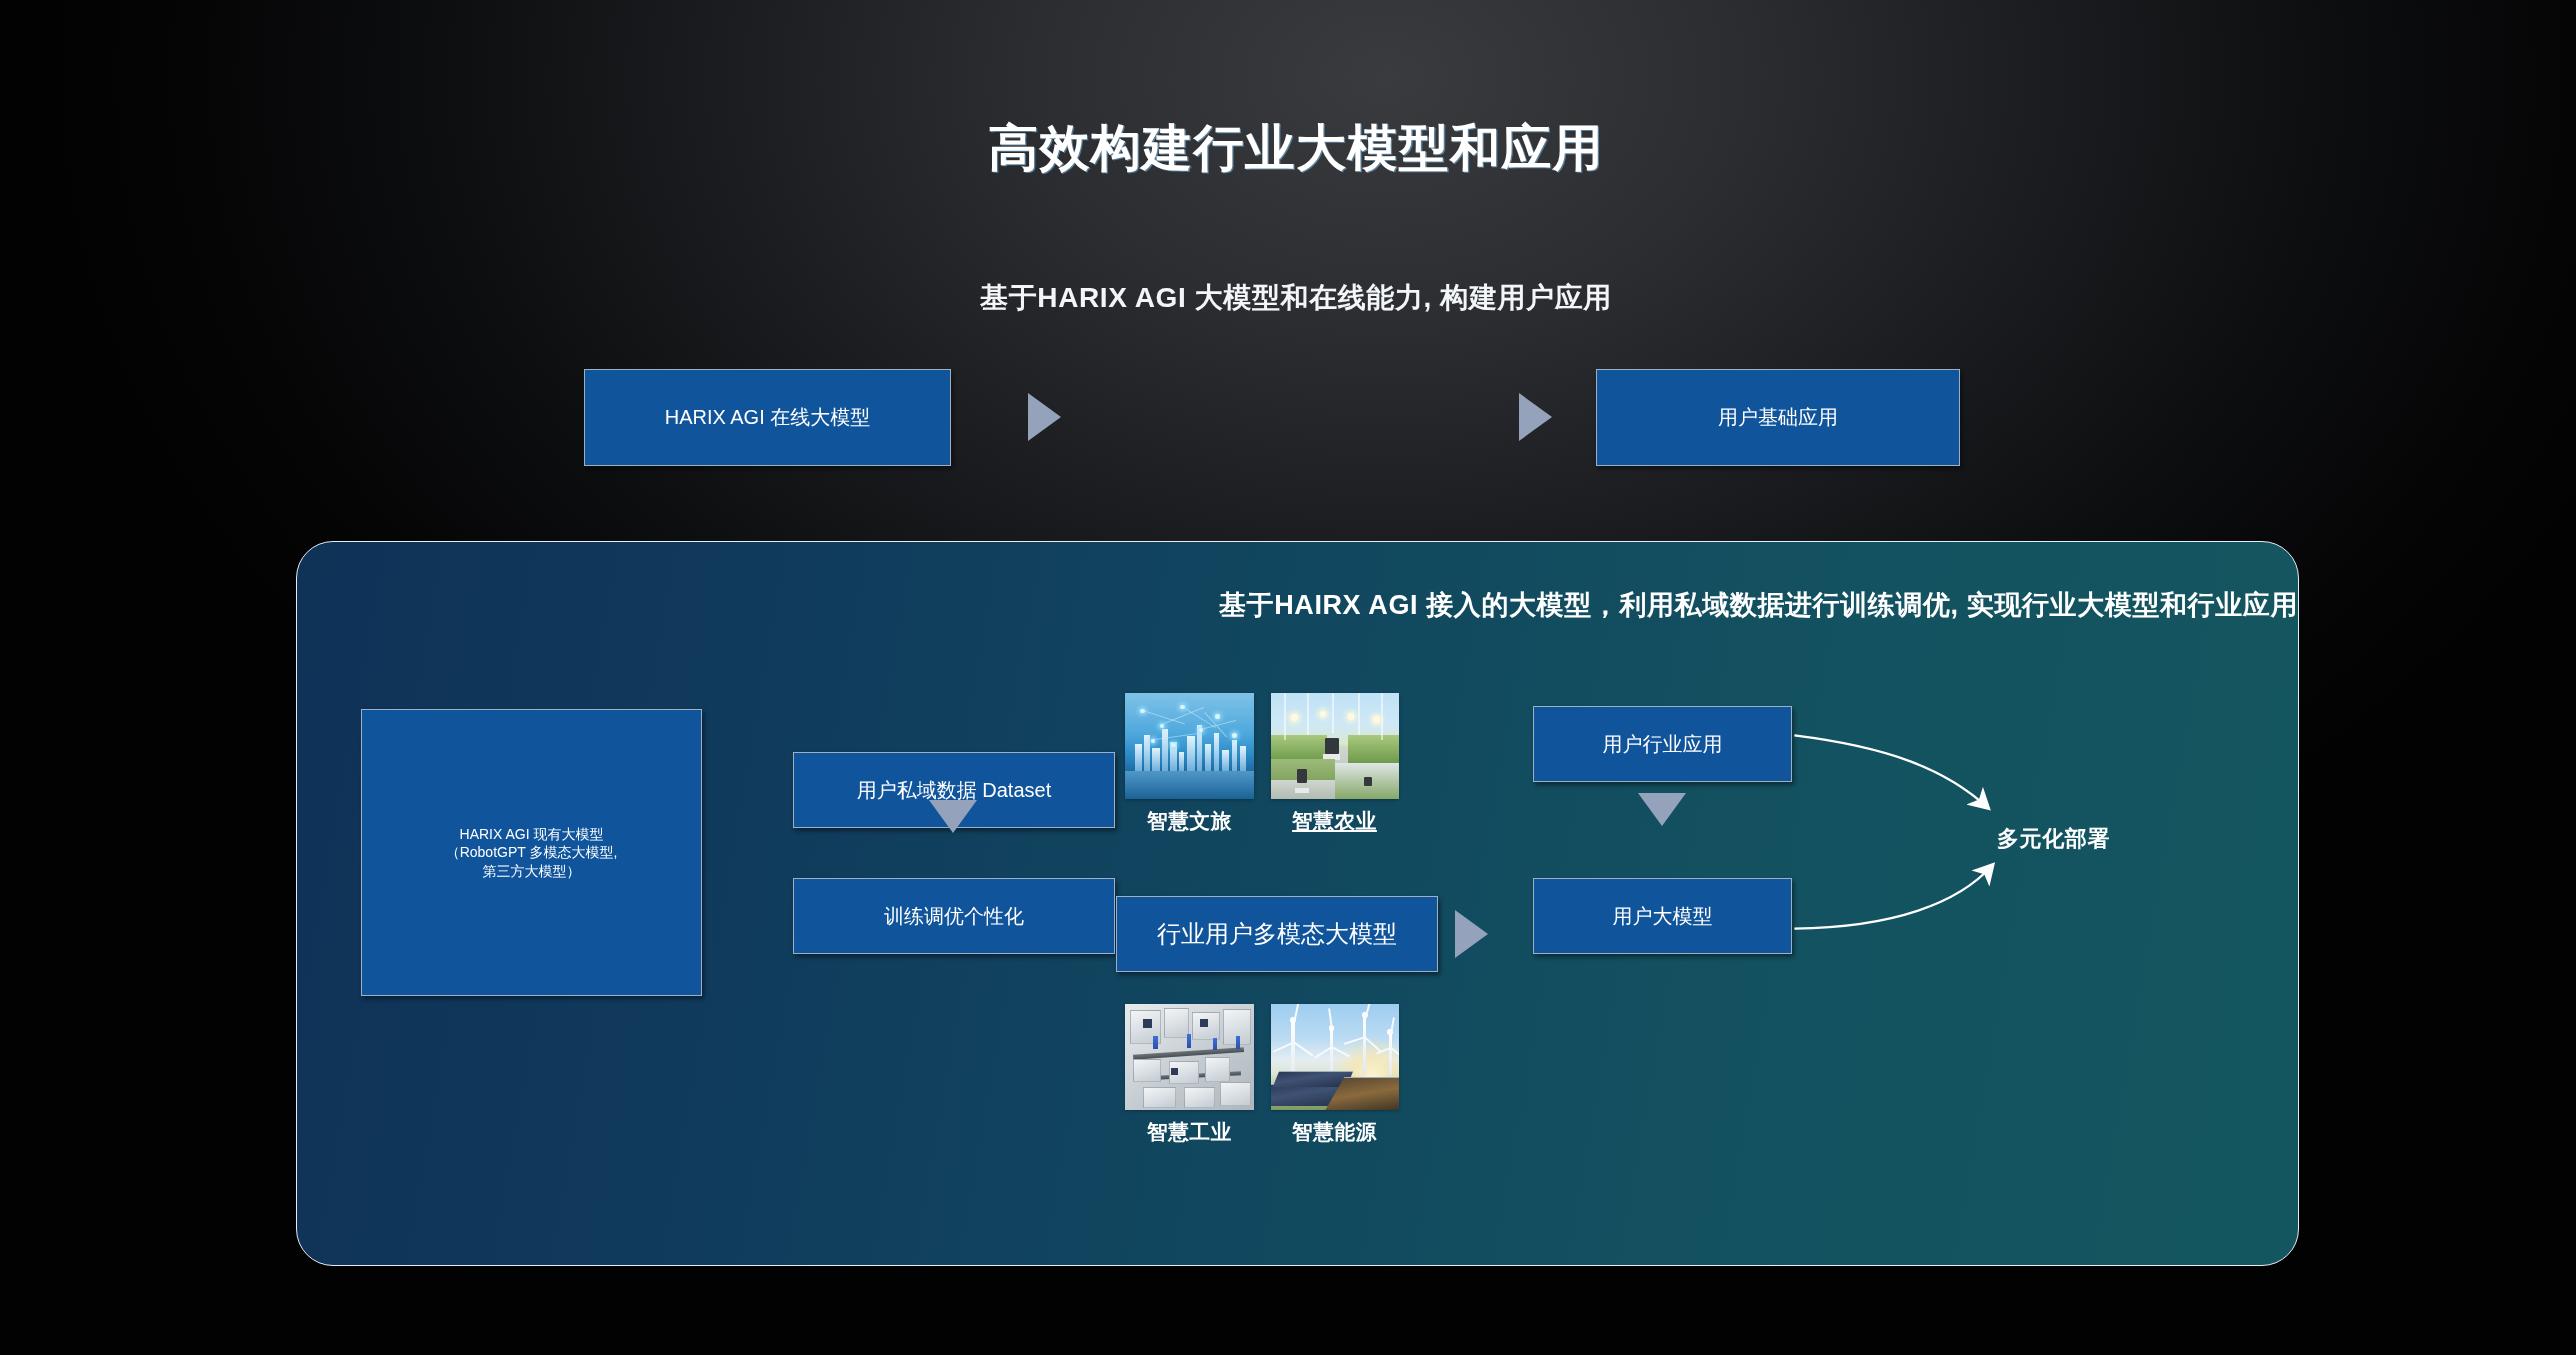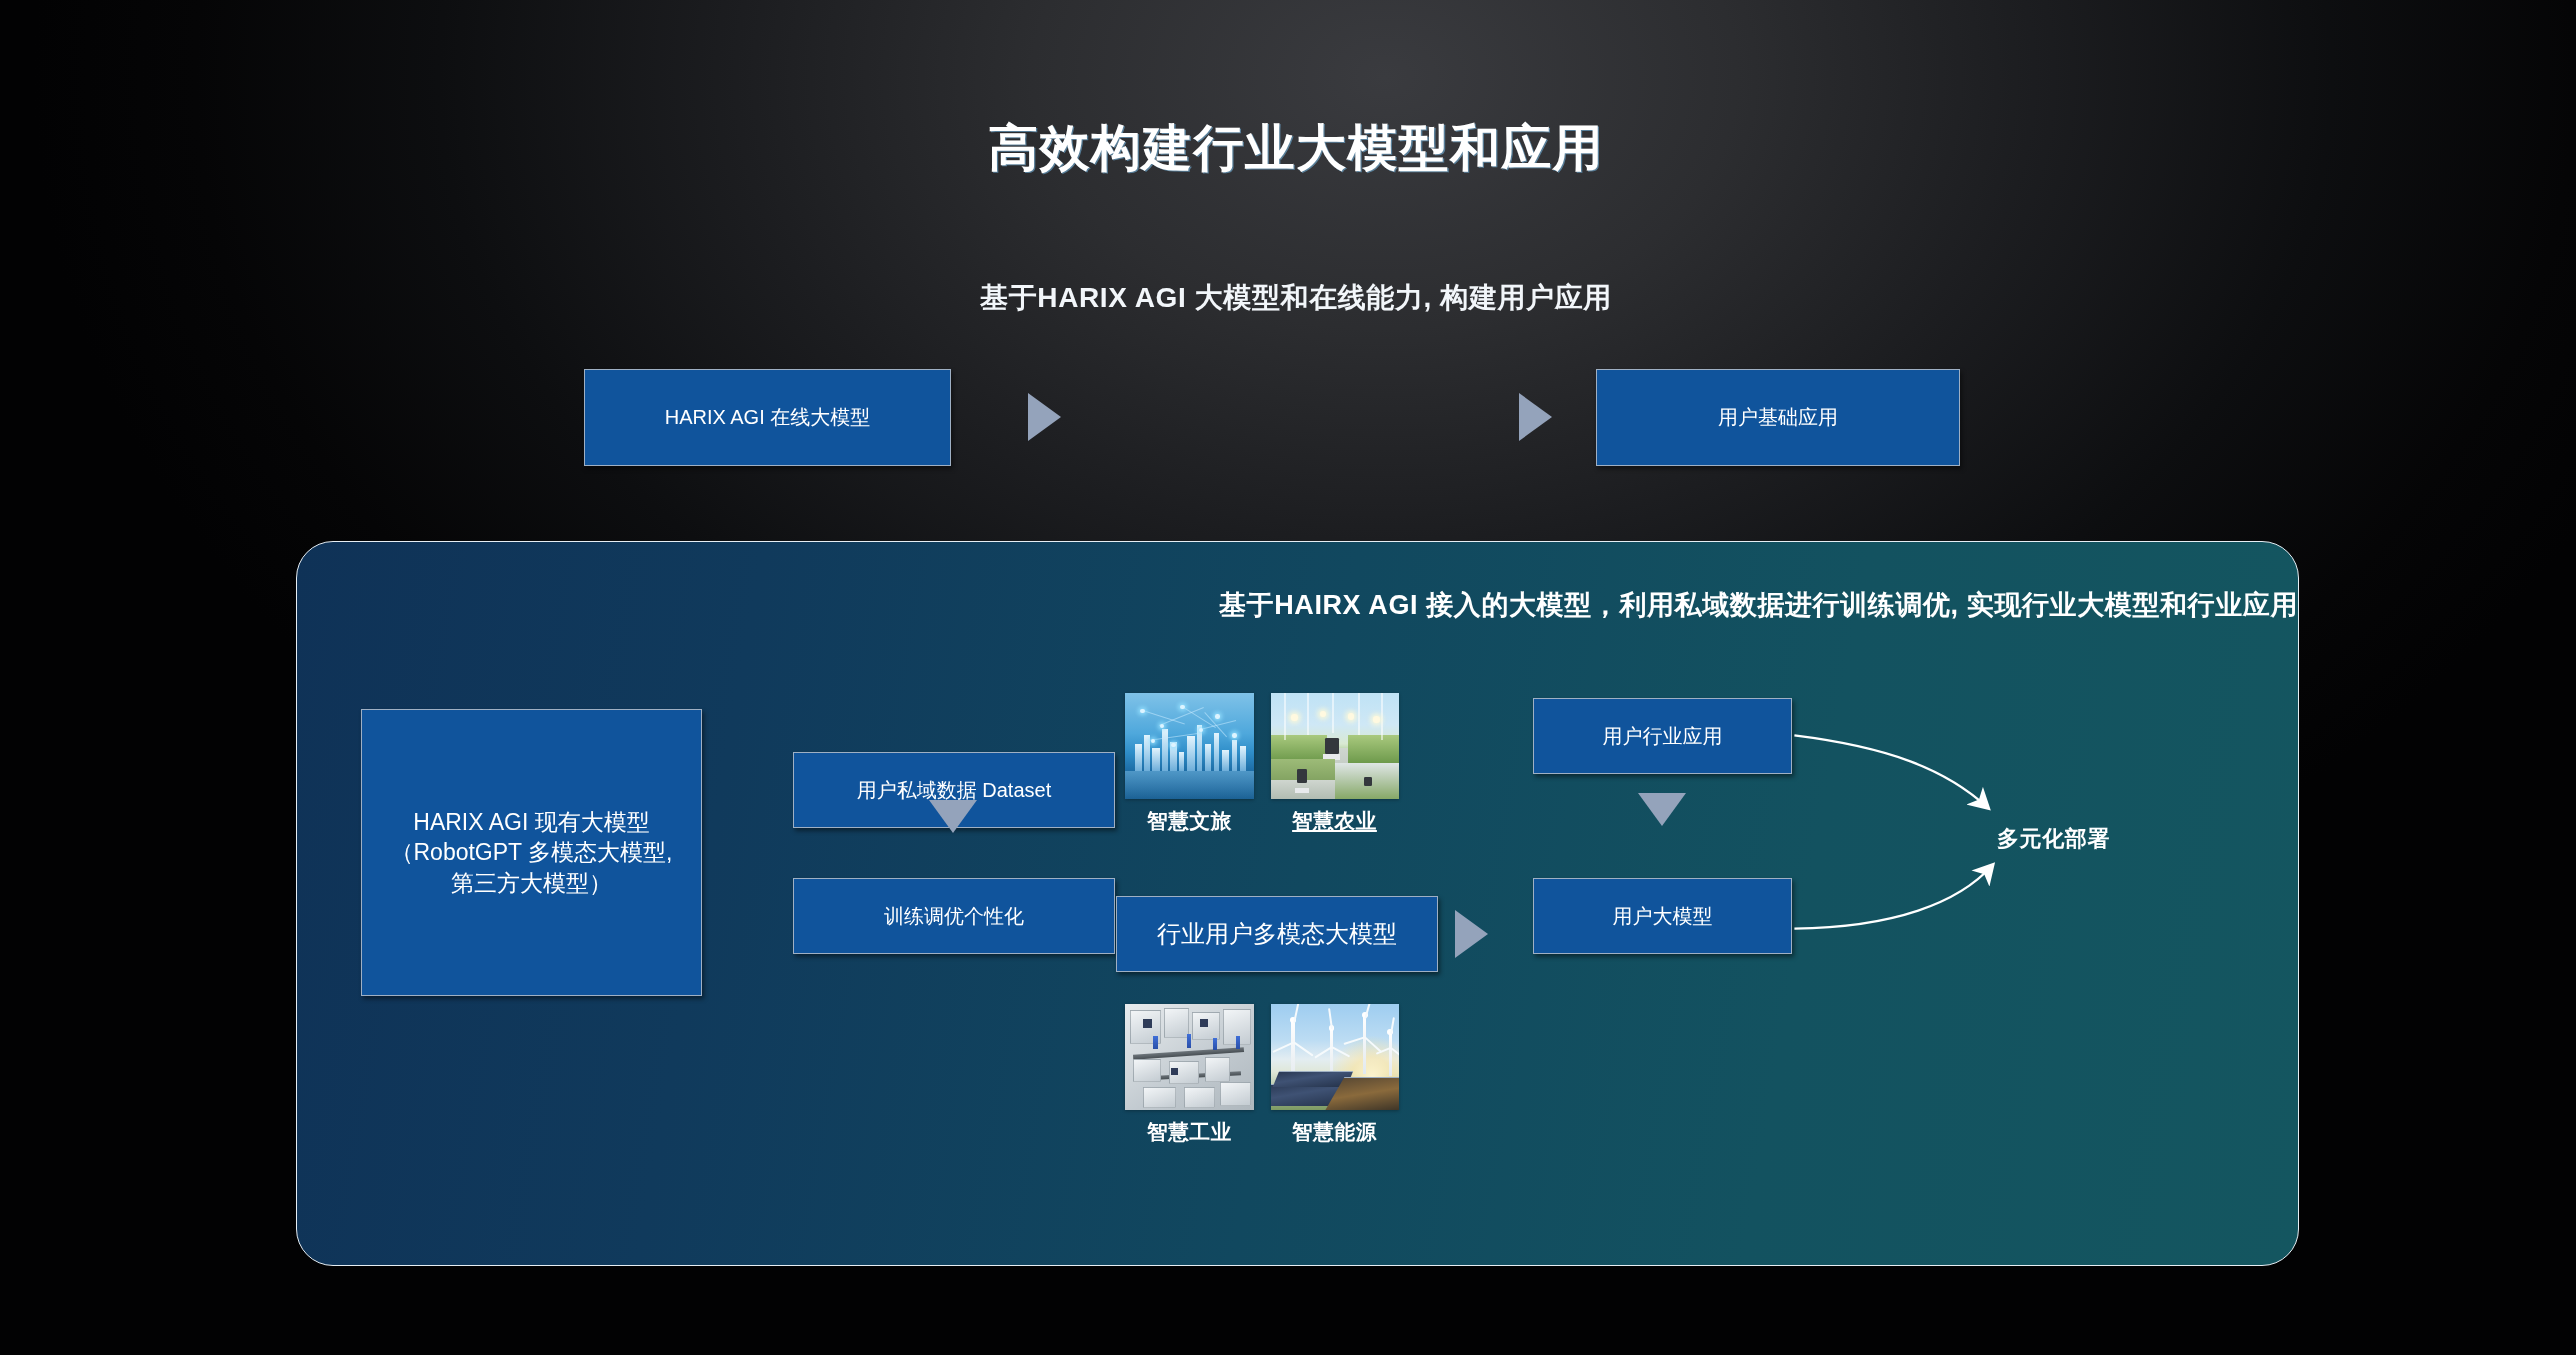--- a/index.html
+++ b/index.html
@@ -183,21 +183,21 @@
   <div class="tri-right" style="left:1519px; top:393px;"></div>
 
   <div class="bbox" style="left:1596px; top:369px; width:364px; height:97px; font-size:20px;">
     <span class="ln">用户基础应用</span>
   </div>
 
   <div id="panel">
 
     <div class="panel-head">基于HAIRX AGI 接入的大模型，利用私域数据进行训练调优, 实现行业大模型和行业应用</div>
 
-    <div class="bbox" style="left:64px; top:167px; width:341px; height:287px; font-size:23px; flex-direction:column;">
+    <div class="bbox" style="left:64px; top:167px; width:341px; height:287px; font-size:14px; flex-direction:column;">
       <span class="ln">HARIX AGI 现有大模型</span>
       <span class="ln">（RobotGPT 多模态大模型,</span>
       <span class="ln">第三方大模型）</span>
     </div>
 
     <div class="bbox" style="left:496px; top:167px; width:322px; height:76px; font-size:20px;margin-top:43px;">
       <span class="ln">用户私域数据 Dataset</span>
     </div>
 
     <div class="tri-down" style="left:632px; top:258px;"></div>
@@ -319,21 +319,21 @@
       <div class="blade" style="left:93%; top:26%; height:15%; transform:rotate(248deg);"></div>
 
       <div class="panelrow" style="left:-6%; bottom:4%;  width:70%; height:20%; transform:skewX(-22deg);"></div>
       <div class="panelrow" style="left:4%;  bottom:22%; width:58%; height:14%; transform:skewX(-22deg);"></div>
       <div class="panelrow" style="right:-14%; bottom:0;  width:64%; height:30%; transform:skewX(-30deg); background:linear-gradient(170deg,#5b4a34,#8a6a3c 45%,#3a3226);"></div>
     </div>
     <div class="cap" style="left:960px; top:576px; width:155px;">智慧能源</div>
 
     <div class="tri-right" style="left:1158px; top:368px;"></div>
 
-    <div class="bbox" style="left:1236px; top:156px; width:259px; height:76px; font-size:20px;">
+    <div class="bbox" style="left:1236px; top:164px; width:259px; height:76px; font-size:20px;">
       <span class="ln">用户行业应用</span>
     </div>
 
     <div class="tri-down" style="left:1341px; top:251px;"></div>
 
     <div class="bbox" style="left:1236px; top:336px; width:259px; height:76px; font-size:20px;">
       <span class="ln">用户大模型</span>
     </div>
 
     <svg id="arrows" viewBox="0 0 3110 1125">

